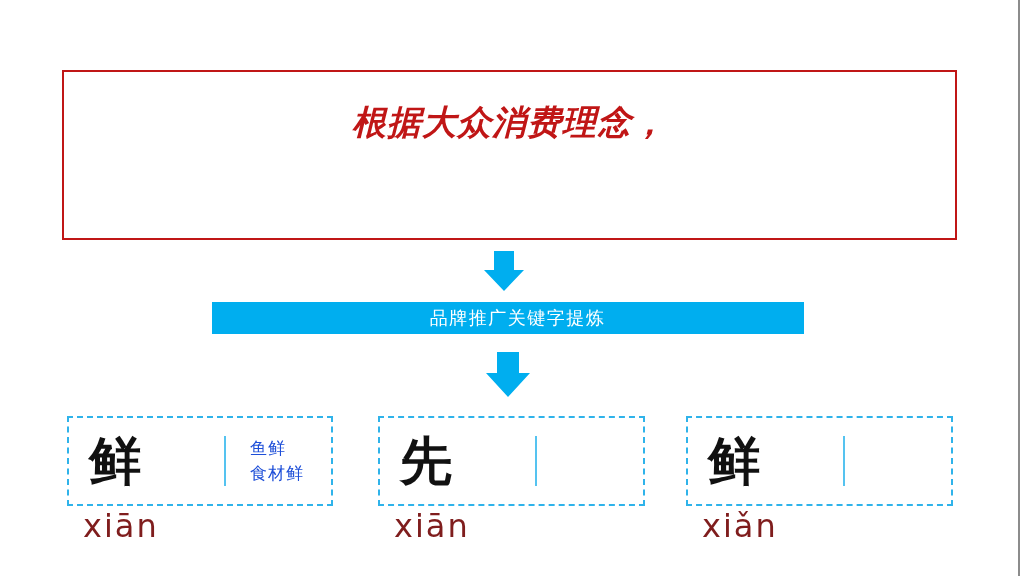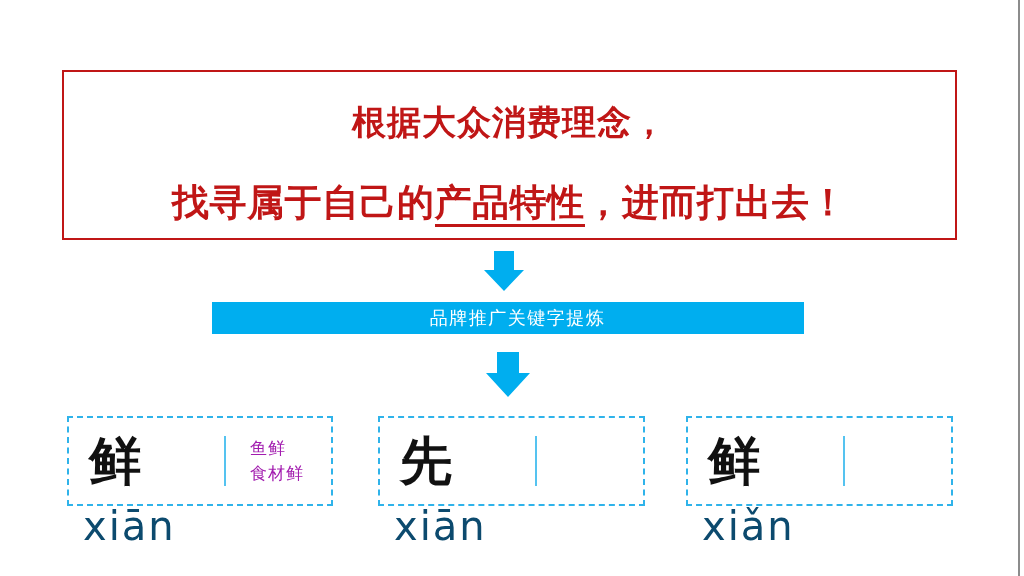--- a/index.html
+++ b/index.html
@@ -20,20 +20,21 @@
     left: 1018px; top: 0; width: 2px; height: 576px;
     background: #8c8c8c;
   }
   
   .header-box {
     position: absolute;
     left: 62px; top: 70px; width: 895px; height: 170px;
     border: 2px solid #c01616;
     color: #c01616;
     text-align: center;
+    font-style: italic;
   }
   .header-line1 {
     margin-top: 30px;
     font-size: 34px; line-height: 40px; font-weight: bold;
     letter-spacing: 1px;
   }
   .header-line2 {
     margin-top: 40px;
     font-size: 37px; line-height: 42px; font-weight: bold;
     letter-spacing: 0.5px;
@@ -73,43 +74,40 @@
     font-size: 52px; font-weight: bold; color: #111111;
     line-height: 1;
   }
   .card-divider {
     width: 2px; height: 50px;
     background: #55c3f0;
     flex: 0 0 auto;
   }
   .notes {
     margin-left: 24px;
-    font-size: 17px; line-height: 25px; color: #a21caf;
+    font-size: 17px; line-height: 25px; color: #1d4ed8;
     letter-spacing: 1px;
     white-space: nowrap;
   }
   .pinyin {
     margin-left: 16px; margin-top: -2px;
-    font-size: 40px; line-height: 44px;
-    color: #0c4a6e; letter-spacing: 2px;
+    font-size: 32px; line-height: 44px;
+    color: #7f1d1d; letter-spacing: 2px;
     font-family: "DejaVu Sans", "Liberation Sans", sans-serif;
   }
 </style>
 </head>
 <body>
 
 <div class="slide">
 
   <div class="edge-line"></div>
 
   <div class="header-box">
     <div class="header-line1">根据大众消费理念，</div>
-    <div class="header-line2">
-      <span>找寻属于自己的</span><span class="emphasis">产品特性</span><span>，进而打出去！</span>
-    </div>
   </div>
 
   <div class="arrow arrow-1">
     <svg width="40" height="40" viewBox="0 0 40 40">
       <polygon points="10,0 30,0 30,19 40,19 20,40 0,19 10,19" fill="#00aeef"></polygon>
     </svg>
   </div>
 
   <div class="banner">
     <div class="banner-label">品牌推广关键字提炼</div>

